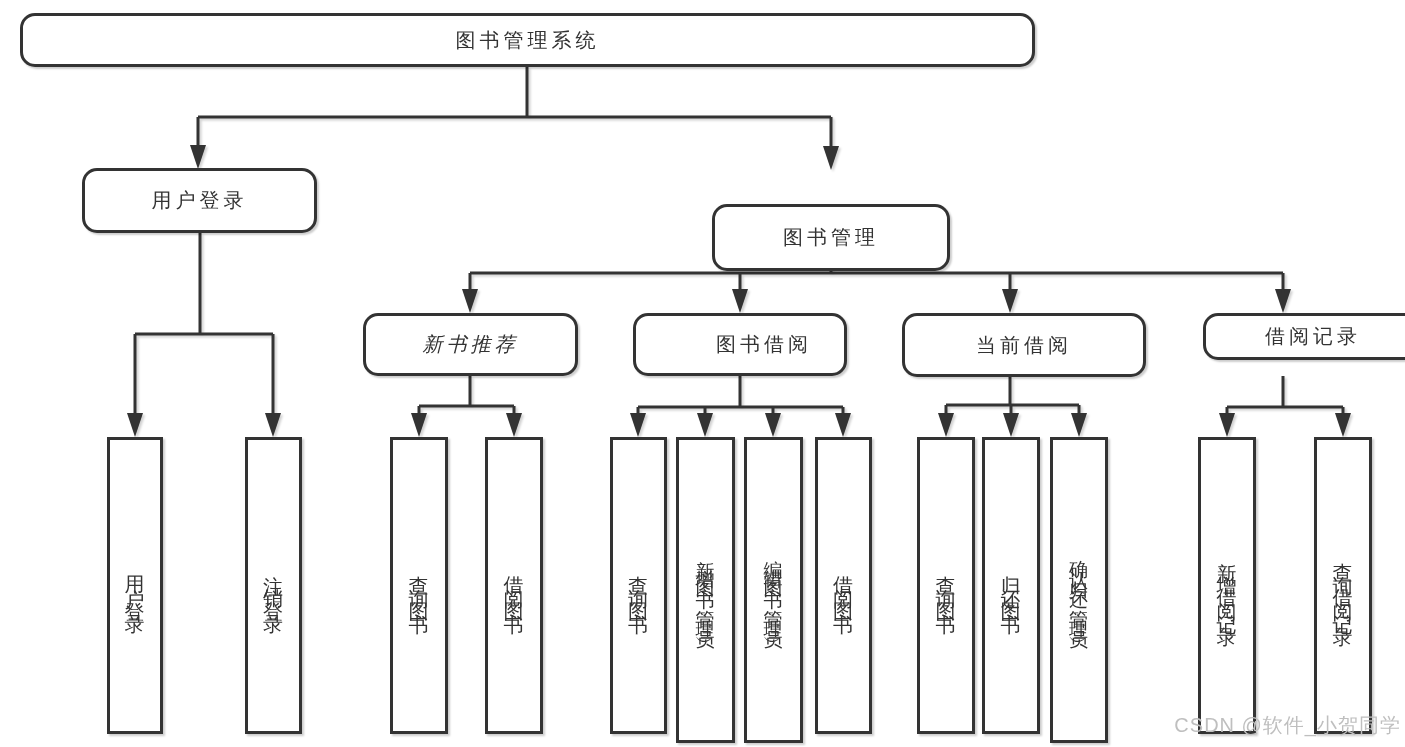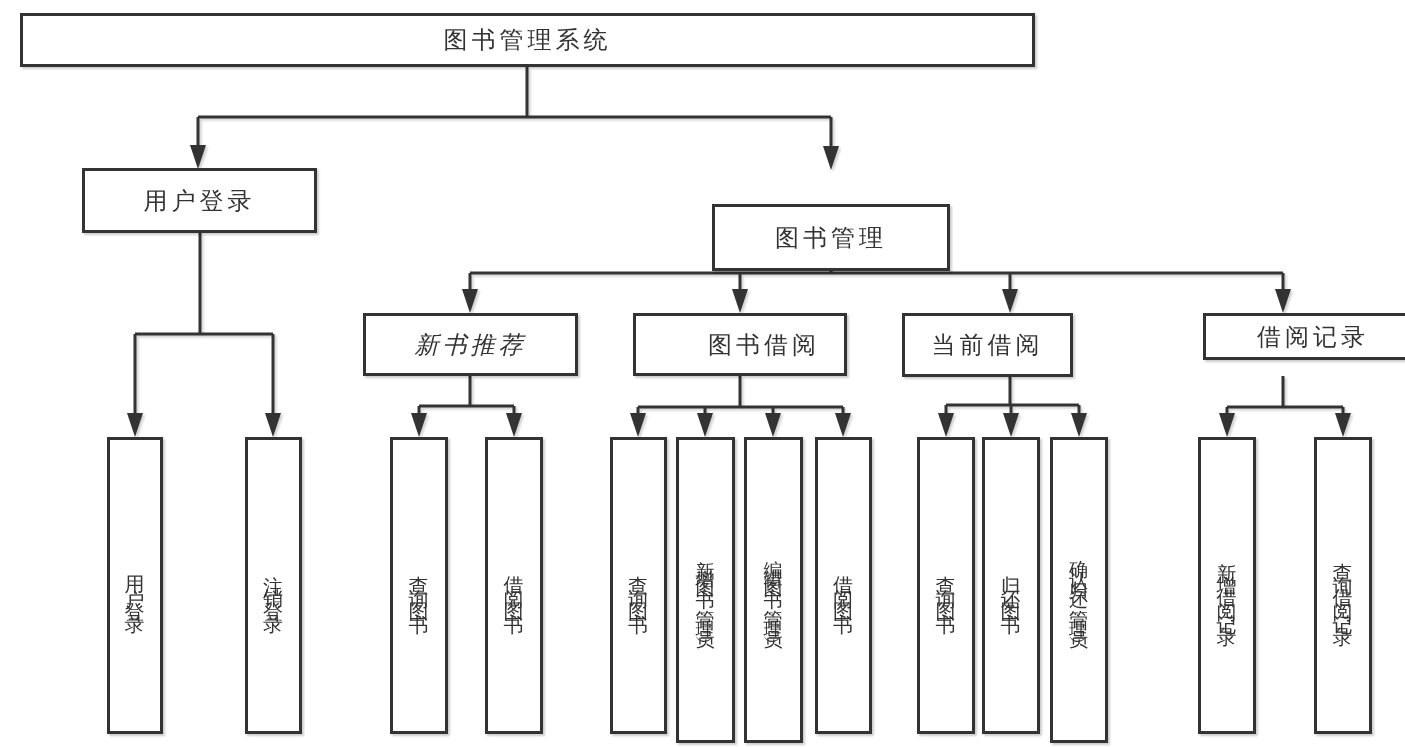--- a/index.html
+++ b/index.html
@@ -19,23 +19,24 @@
     box-sizing:border-box;
     background:#ffffff;
     border:3px solid #333333;
     color:#333333;
     display:flex;
     align-items:center;
     justify-content:center;
     box-shadow:2px 2px 2px rgba(0,0,0,0.20);
   }
   .node.h{
-    font-size:24px;
+    font-size:20px;
     letter-spacing:4px;
     white-space:nowrap;
+    border-radius:15px;
   }
   .node.v span{
     writing-mode:vertical-rl;
     text-orientation:mixed;
     line-height:1;
     font-size:20px;
     letter-spacing:13px;
   }
   .node.v.admin span{
     font-size:19px;
@@ -120,21 +121,21 @@
       </div>
       <div class="node h" style="left: 712px; top: 169px; width: 238px; height: 67px; margin-top: 35px;">
         <span>图书管理</span>
       </div>
       <div class="node h" style="left: 363px; top: 313px; width: 215px; height: 63px; font-style: italic;">
         <span>新书推荐</span>
       </div>
       <div class="node h" style="left: 633px; top: 313px; width: 214px; height: 63px; padding-left: 48px;">
         <span>图书借阅</span>
       </div>
-      <div class="node h" style="left: 902px; top: 313px; width: 171px; height: 64px;">
+      <div class="node h" style="left: 902px; top: 313px; width: 244px; height: 64px;">
         <span>当前借阅</span>
       </div>
       <div class="node h" style="left: 1173px; top: 313px; width: 220px; height: 47px; margin-left: 30px;">
         <span>借阅记录</span>
       </div>
       <div class="node v" style="left: 107px; top: 437px; width: 56px; height: 297px;">
         <span>用户登录</span>
       </div>
       <div class="node v" style="left: 245px; top: 437px; width: 57px; height: 297px;">
         <span>注销登录</span>
@@ -166,13 +167,14 @@
       <div class="node v admin" style="left: 1050px; top: 437px; width: 58px; height: 306px;">
         <span>确认归还（管理员）</span>
       </div>
       <div class="node v" style="left: 1198px; top: 437px; width: 58px; height: 297px;">
         <span>新增借阅记录</span>
       </div>
       <div class="node v" style="left: 1314px; top: 437px; width: 58px; height: 297px;">
         <span>查询借阅记录</span>
       </div>
     </div>
+  <div id="watermark">CSDN @软件_小贺同学</div>
 </div>
 
 </body></html>

